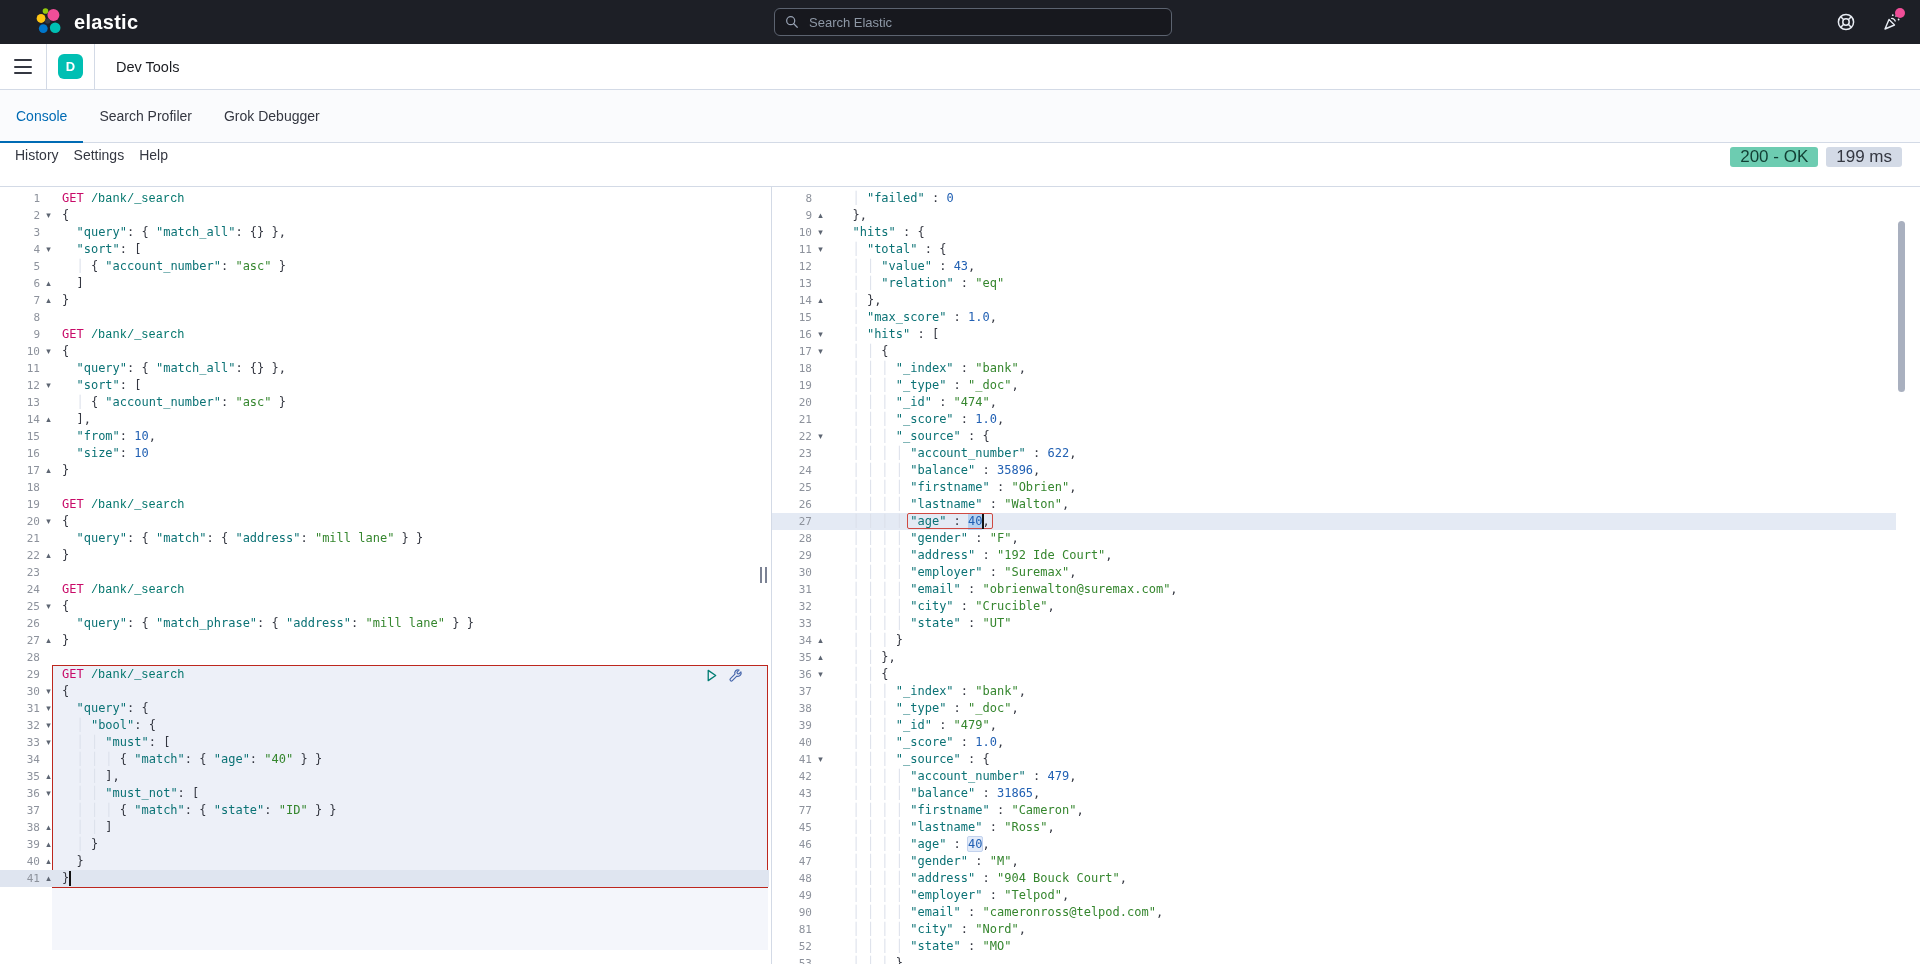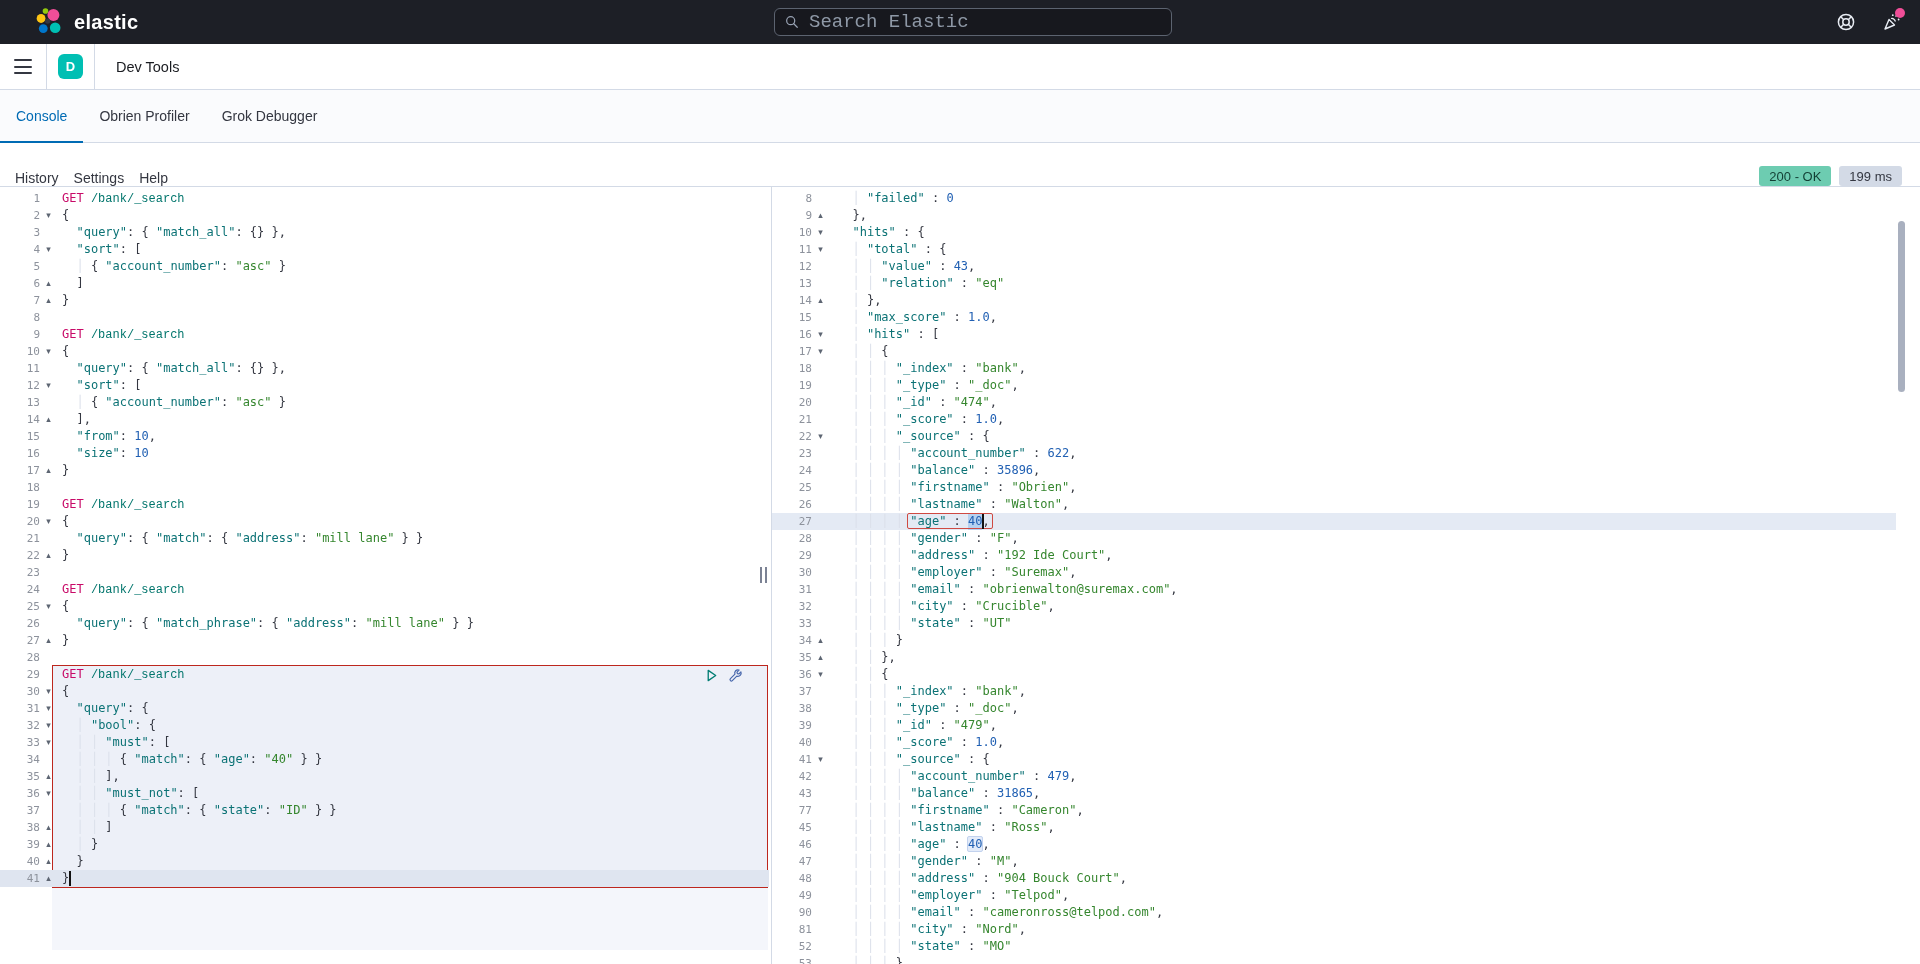--- a/index.html
+++ b/index.html
@@ -3,21 +3,21 @@
 <meta charset="utf-8">
 <style>
   html,body{margin:0;padding:0;background:#fff;}
   #app{position:relative;width:1920px;height:964px;overflow:hidden;background:#5eead4;font-family:"Liberation Sans",sans-serif;}
 
   
   .topbar{position:absolute;left:0;top:0;width:100%;height:44px;background:#1d1f26;}
   .brand{position:absolute;left:34px;top:0;height:44px;display:flex;align-items:center;gap:10px;}
   .brand-text{color:#ffffff;font-size:20px;font-weight:600;letter-spacing:.3px;}
   .search-box{position:absolute;left:774px;top:8px;width:398px;height:28px;border:1px solid #5c6370;border-radius:6px;background:#17181e;display:flex;align-items:center;box-sizing:border-box;padding:0 10px;gap:8px;}
-  .search-box input{flex:1;background:transparent;border:none;outline:none;color:#d6dde8;font-size:19px;font-family:Liberation Mono, monospace;}
+  .search-box input{flex:1;background:transparent;border:none;outline:none;color:#d6dde8;font-size:13px;font-family:Liberation Sans, sans-serif;}
   .search-box input::placeholder{color:#8e98a6;}
   .top-icons{position:absolute;right:18px;top:0;height:44px;display:flex;align-items:center;gap:26px;}
   .icon-btn{position:relative;width:20px;height:20px;cursor:pointer;}
   .notif-dot{position:absolute;right:-3px;top:-4px;width:10px;height:10px;border-radius:50%;background:#f04e98;}
 
   
   .header{position:absolute;top:44px;left:0;width:100%;height:46px;background:#fff;border-bottom:1px solid #d3dae6;box-sizing:border-box;}
   .hamburger{position:absolute;left:14px;top:15px;width:18px;height:15px;display:flex;flex-direction:column;justify-content:space-between;cursor:pointer;}
   .hamburger span{height:2px;background:#343741;border-radius:1px;}
   .hsep{position:absolute;top:0;width:1px;height:45px;background:#d3dae6;}
@@ -25,25 +25,25 @@
   .breadcrumb{position:absolute;left:116px;top:0;height:45px;display:flex;align-items:center;font-size:14.5px;color:#1a1c21;cursor:pointer;}
 
   
   .tabs{position:absolute;top:90px;left:0;width:100%;height:53px;background:#fafbfd;border-bottom:1px solid #d3dae6;box-sizing:border-box;display:flex;}
   .tab{position:relative;height:100%;display:flex;align-items:center;padding:0 16px;font-size:14px;color:#343741;cursor:pointer;}
   .tab.active{color:#006bb4;}
   .tab.active::after{content:"";position:absolute;left:0;right:0;bottom:-1px;height:2px;background:#006bb4;}
   .beta-badge{margin-left:9px;border:1px solid #c9cfdb;border-radius:11px;padding:3px 11px;font-size:10px;font-weight:700;letter-spacing:.6px;color:#646b77;background:#fff;}
 
   
-  .toolbar{position:absolute;top:143px;left:0;width:100%;height:44px;background:#fff;border-bottom:1px solid #d3dae6;box-sizing:border-box;display:flex;align-items:flex-end;}
+  .toolbar{position:absolute;top:143px;left:0;width:100%;height:44px;background:#fff;border-bottom:1px solid #d3dae6;box-sizing:border-box;display:flex;align-items:flex-start;}
   .menus{display:flex;gap:15px;margin-left:15px;margin-top:4px;}
   .menu-item{font-size:14px;color:#343741;cursor:pointer;}
   .toolbar-right{margin-left:auto;margin-right:18px;margin-top:4px;display:flex;gap:8px;align-items:center;}
-  .badge{height:20px;display:flex;align-items:center;padding:0 10px;border-radius:3px;font-size:13px;font-weight:500;}
+  .badge{height:20px;display:flex;align-items:center;padding:0 10px;border-radius:3px;font-size:17px;font-weight:500;}
   .badge.success{background:#6dccb1;color:#123f34;}
   .badge.default{background:#d3dae6;color:#343741;}
 
   
   .pane{position:absolute;top:187px;height:777px;overflow:hidden;background:#fff;}
   #req-pane{left:0;width:771px;}
   #res-pane{left:772px;width:1148px;}
   .divider{position:absolute;left:771px;top:187px;width:1px;height:777px;background:#d3dae6;}
   .drag-handle{position:absolute;left:760px;top:567px;width:10px;height:16px;display:flex;gap:3px;z-index:8;cursor:col-resize;}
   .drag-handle span{width:2px;height:16px;background:#7b8294;}
@@ -141,21 +141,21 @@
     <div class="space-badge">D</div>
     <div class="hsep" style="left:94px"></div>
     <div class="breadcrumb">Dev Tools</div>
   </div>
 
   <div class="tabs" id="tabs">
       <div class="tab active">
         <span>Console</span>
       </div>
       <div class="tab">
-        <span>Obrien Profiler</span>
+        <span>Search Profiler</span>
       </div>
       <div class="tab">
         <span>Grok Debugger</span>
       </div>
     </div>
 
   <div class="toolbar">
     <div class="menus" id="menus">
         <div class="menu-item">History</div>
         <div class="menu-item">Settings</div>

